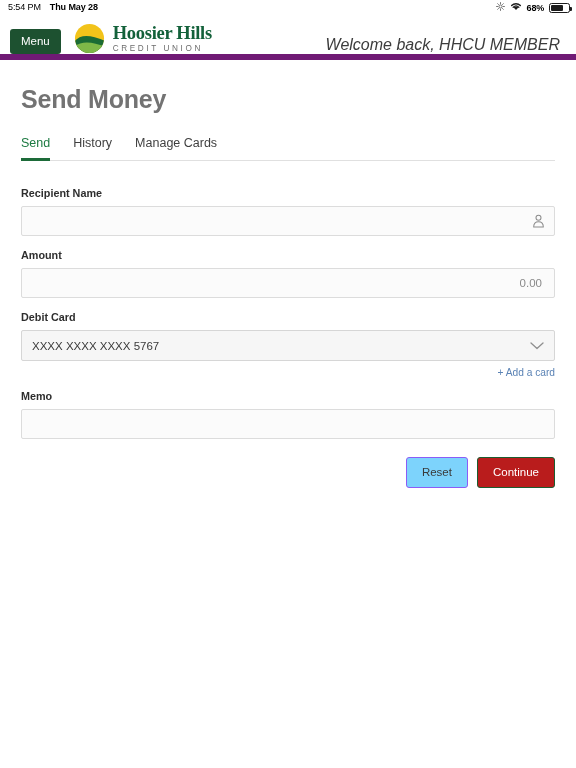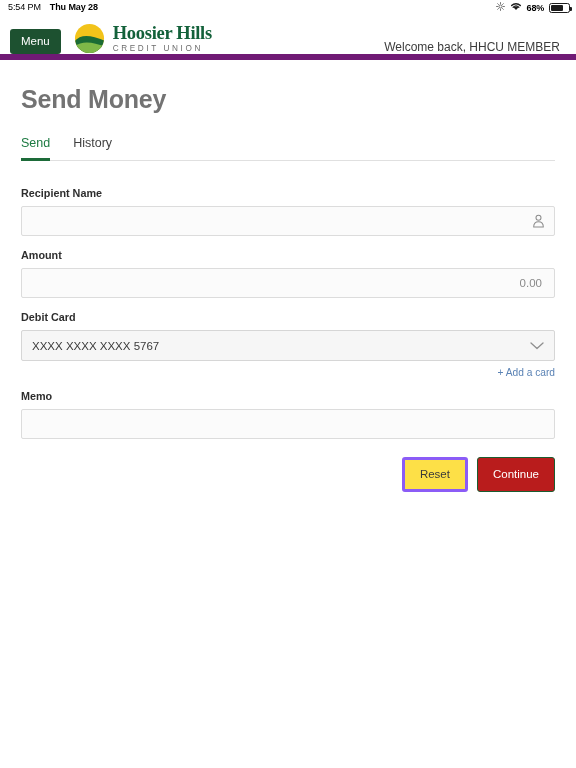--- a/index.html
+++ b/index.html
@@ -97,22 +97,23 @@
   }
   .brand-sub {
     font-size: 8.2px;
     color: #6d6d6d;
     letter-spacing: 2.6px;
     margin-top: 3px;
     font-family: "Liberation Sans", sans-serif;
   }
   .welcome {
     margin-left: auto;
-    font-size: 12px;
+    font-size: 16px;
     color: #3c3c3c;
+    font-style: italic;
   }
 
   
   .page {
     padding: 0 21px;
   }
   .page-title {
     font-size: 25px;
     font-weight: 700;
     color: #737373;
@@ -224,23 +225,23 @@
   }
   .btn {
     font-size: 11.5px;
     border-radius: 3px;
     padding: 8px 15px;
     cursor: pointer;
     line-height: 1.15;
     font-family: "Liberation Sans", sans-serif;
   }
   .btn-reset {
-    background: #fde047;
+    background: #7dd3fc;
     color: #3a3a3a;
-    border: 3px solid #8b5cf6;
+    border: 1px solid #8b5cf6;
     min-width: 52px;
   }
   .btn-continue {
     background: #b91c1c;
     color: #ffffff;
     border: 1px solid #1b5c30;
     min-width: 72px;
   }
 </style>
 </head>
@@ -307,20 +308,21 @@
   <span class="welcome">Welcome back, HHCU MEMBER</span>
 </div>
 
 <div class="page">
 
   <h1 class="page-title">Send Money</h1>
 
   <div class="tabs">
     <div class="tab active">Send</div>
     <div class="tab">History</div>
+    <div class="tab">Manage Cards</div>
   </div>
 
   <div class="form">
 
     <div class="field">
       <label class="field-label">Recipient Name</label>
       <div class="input-wrap gap">
         <input class="input tall" type="text" placeholder="" style="">
         <span class="input-icon">
           <svg width="13" height="14" viewBox="0 0 14 15">

